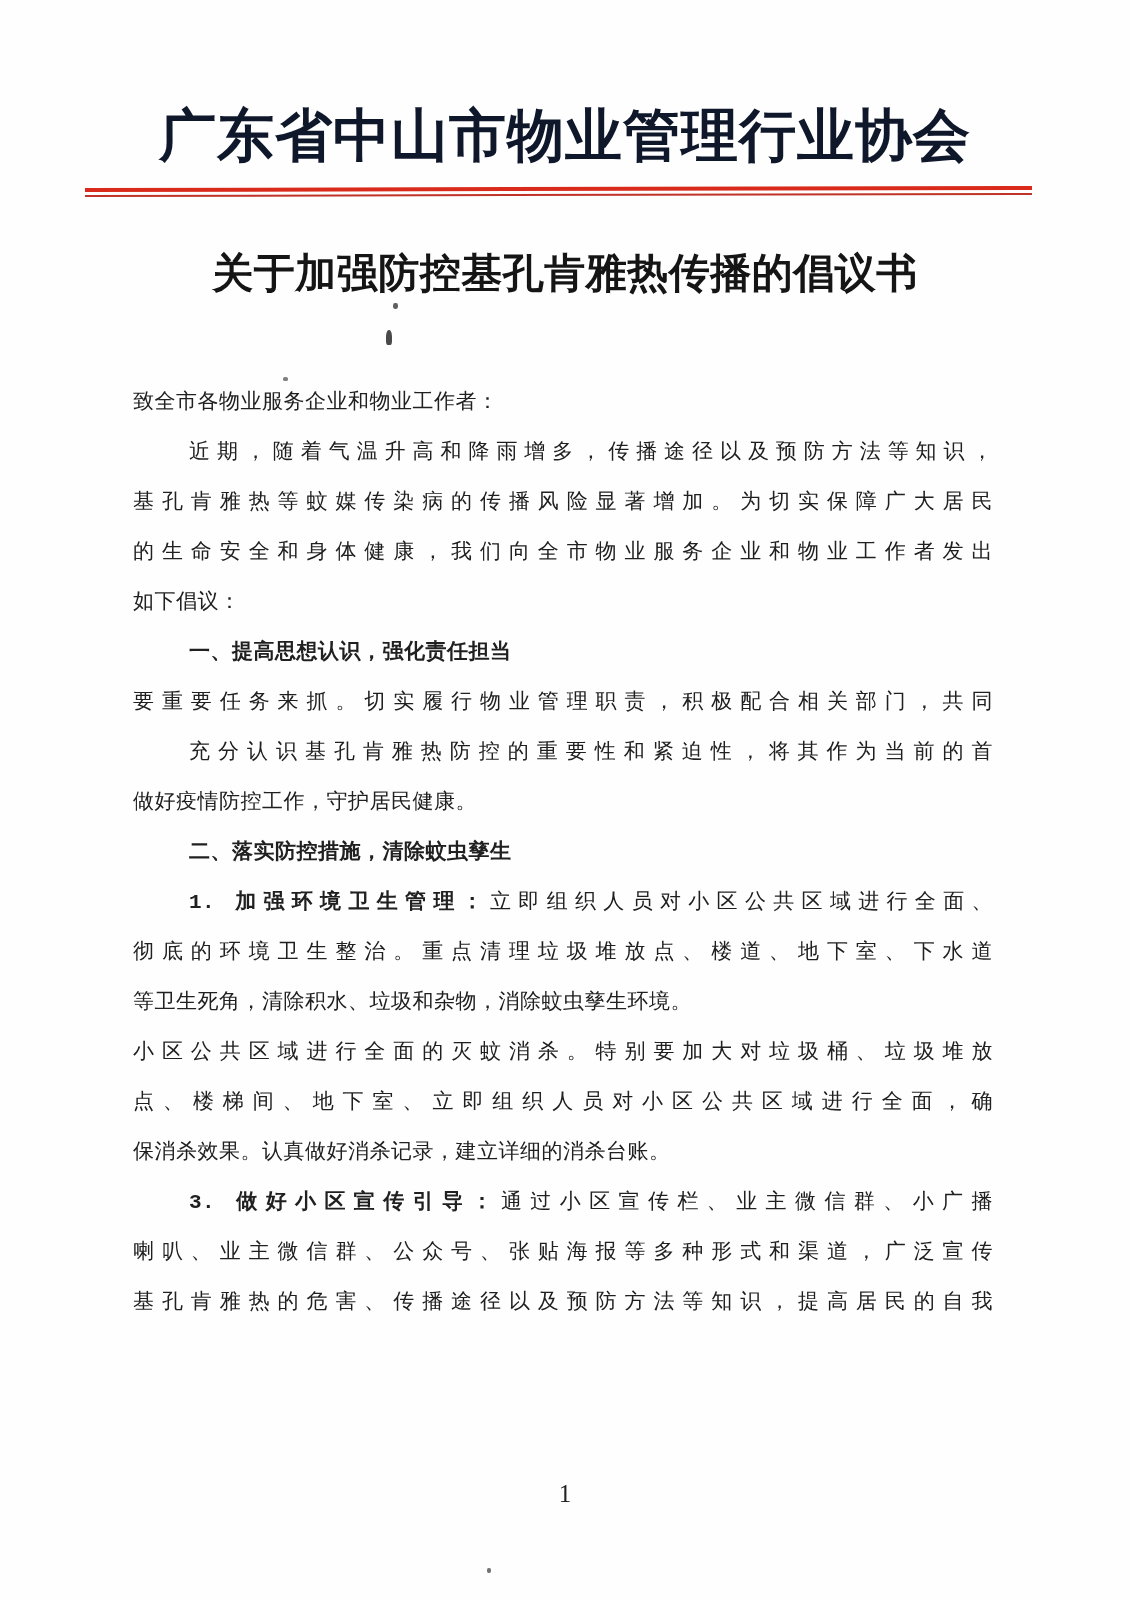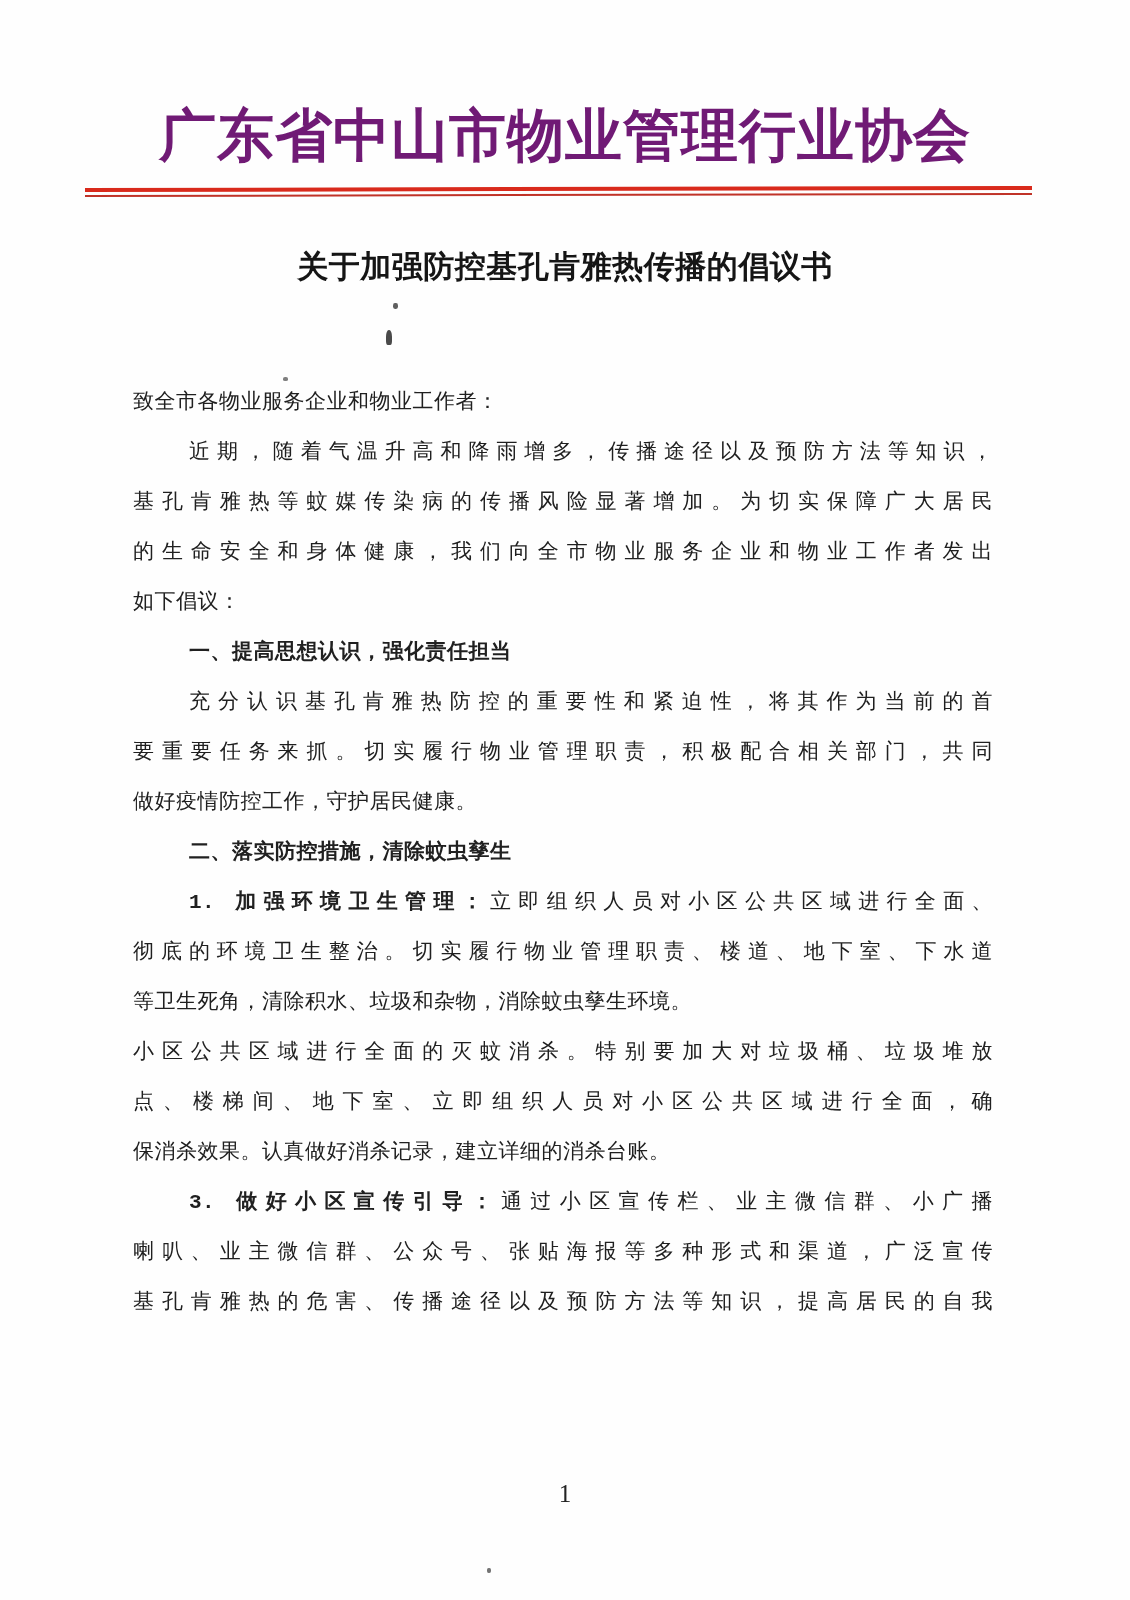--- a/index.html
+++ b/index.html
@@ -7,30 +7,30 @@
     position:relative;
     width:1130px;height:1600px;
     background:#fefefe;
     overflow:hidden;
     font-family:"Liberation Serif","DejaVu Serif",serif;
   }
   .org-title{
     position:absolute;top:98px;left:0;width:100%;
     margin:0;text-align:center;
     font-size:57px;font-weight:700;letter-spacing:1px;
-    color:#701a75;
+    color:#0f172a;
   }
   .rule{position:absolute;top:187px;left:85px;width:947px;}
   .rule-top{height:4px;background:#d92a1c;transform:rotate(-0.12deg);}
   .rule-gap{height:3px;}
   .rule-bot{height:2px;background:#c03328;transform:rotate(-0.12deg);}
   .doc-title{
     position:absolute;top:246px;left:0;width:100%;
     margin:0;text-align:center;
-    font-size:31px;font-weight:700;letter-spacing:0.5px;
+    font-size:41px;font-weight:700;letter-spacing:0.5px;
     color:#151515;
   }
   .doc-body{
     position:absolute;top:378px;left:133px;width:860px;
     color:#202020;
   }
   .line{
     height:50px;line-height:50px;
     font-size:21px;letter-spacing:0.5px;
     white-space:nowrap;
@@ -80,30 +80,30 @@
       <div>
         <div class="line just ind"><span>近期，随着气温升高和降雨增多，传播途径以及预防方法等知识，</span></div>
         <div class="line just"><span>基孔肯雅热等蚊媒传染病的传播风险显著增加。为切实保障广大居民</span></div>
         <div class="line just"><span>的生命安全和身体健康，我们向全市物业服务企业和物业工作者发出</span></div>
         <div class="line"><span>如下倡议：</span></div>
       </div>
       <div>
         <div class="line ind"><span class="b">一、提高思想认识，强化责任担当</span></div>
       </div>
       <div>
+        <div class="line just"><span>要重要任务来抓。切实履行物业管理职责，积极配合相关部门，共同</span></div>
         <div class="line just ind"><span>充分认识基孔肯雅热防控的重要性和紧迫性，将其作为当前的首</span></div>
-        <div class="line just"><span>要重要任务来抓。切实履行物业管理职责，积极配合相关部门，共同</span></div>
         <div class="line"><span>做好疫情防控工作，守护居民健康。</span></div>
       </div>
       <div>
         <div class="line ind"><span class="b">二、落实防控措施，清除蚊虫孳生</span></div>
       </div>
       <div>
         <div class="line just ind"><span class="b">1. 加强环境卫生管理：</span><span>立即组织人员对小区公共区域进行全面、</span></div>
-        <div class="line just"><span>彻底的环境卫生整治。切实履行物业管理职责、楼道、地下室、下水道</span></div>
+        <div class="line just"><span>彻底的环境卫生整治。重点清理垃圾堆放点、楼道、地下室、下水道</span></div>
         <div class="line"><span>等卫生死角，清除积水、垃圾和杂物，消除蚊虫孳生环境。</span></div>
       </div>
       <div>
         <div class="line just"><span>小区公共区域进行全面的灭蚊消杀。特别要加大对垃圾桶、垃圾堆放</span></div>
         <div class="line just"><span>点、楼梯间、地下室、立即组织人员对小区公共区域进行全面，确</span></div>
         <div class="line"><span>保消杀效果。认真做好消杀记录，建立详细的消杀台账。</span></div>
       </div>
       <div>
         <div class="line just ind"><span class="b">3. 做好小区宣传引导：</span><span>通过小区宣传栏、业主微信群、小广播</span></div>
         <div class="line just"><span>喇叭、业主微信群、公众号、张贴海报等多种形式和渠道，广泛宣传</span></div>

